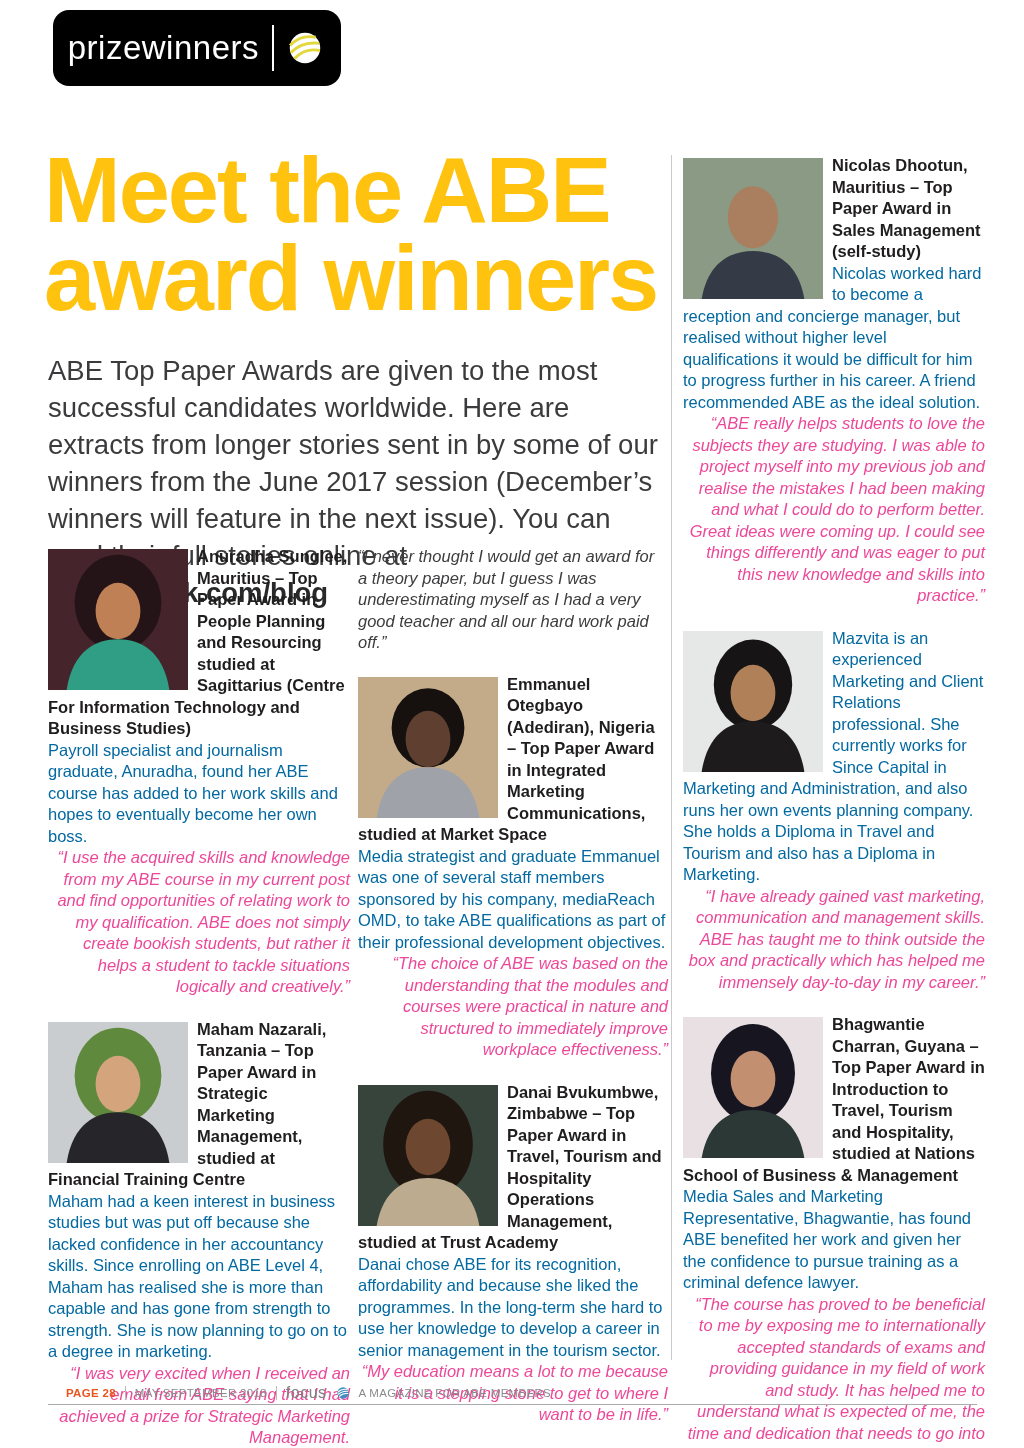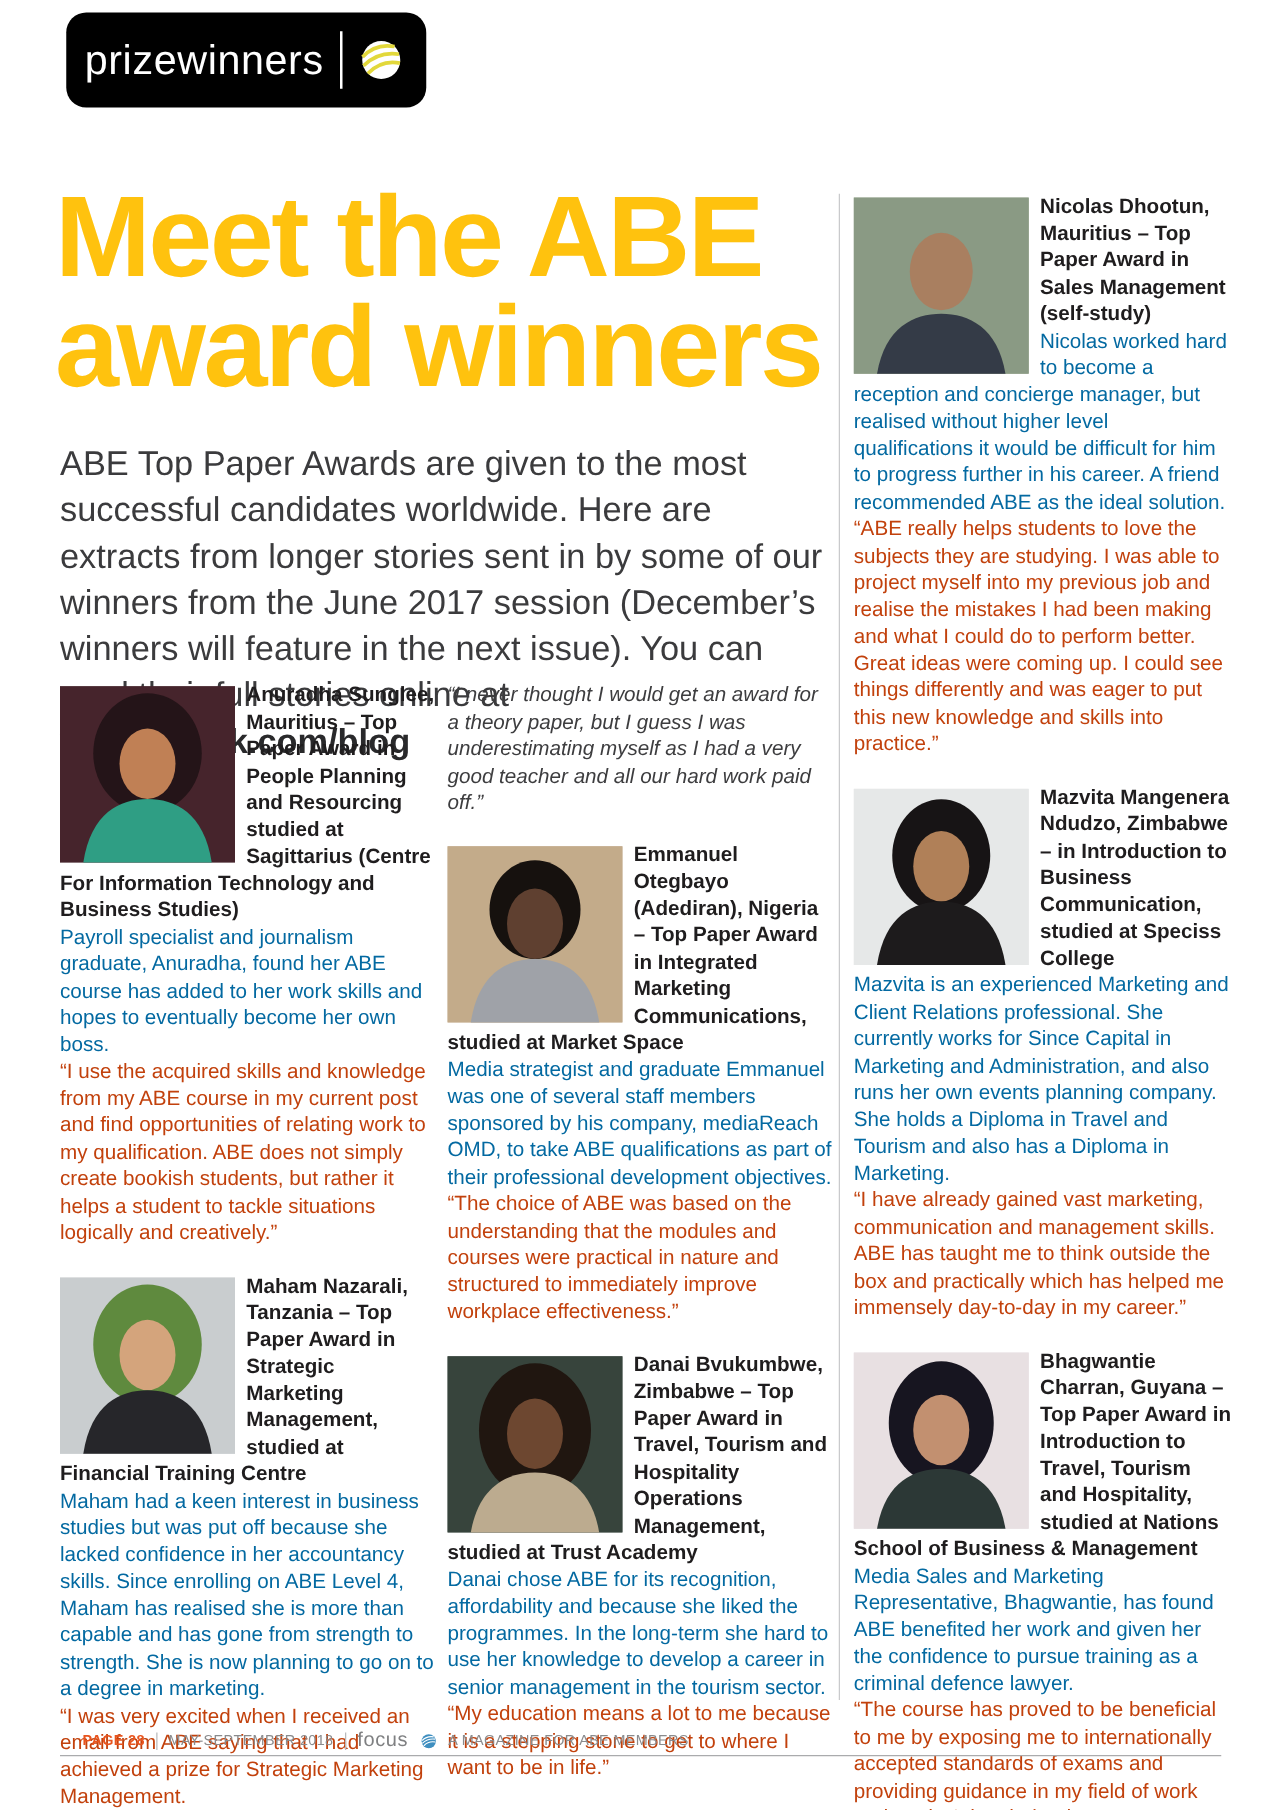--- a/index.html
+++ b/index.html
@@ -35,21 +35,21 @@
   .col-left{left:48px;top:546px;width:302px;}
   .col-mid{left:358px;top:546px;width:310px;}
   .col-right{left:683px;top:155px;width:302px;}
   .v-divider{position:absolute;left:671px;top:155px;width:1px;height:1205px;background:#c9cacc;}
 
   .profile{display:flow-root;margin:0 0 21px 0;}
   .photo{float:left;width:140px;height:141px;margin:3px 9px 5px 0;background:var(--bg,#ccc);}
   .photo svg{display:block;width:100%;height:100%;}
   .heading{margin:0;font-weight:bold;color:#1f1d1e;}
   .pbody{margin:0;color:#0369a1;}
-  .pquote{margin:0;color:#c2410c;}
+  .pquote{margin:0;font-style:italic;color:#ec4899;text-align:right;}
   .standalone-quote{margin:0 0 20px 0;font-style:italic;color:#3d3d3f;}
 
   
   .pull-quote{
     position:absolute;left:48px;top:1276px;width:630px;margin:0;
     font-size:28.5px;line-height:35px;font-weight:bold;
   }
   .pq-text{color:#ffc20e;}
   .pq-name{color:#1f1d1e;}
 
@@ -172,21 +172,20 @@
 
     <article class="profile">
       <div class="photo" style="--bg: #e6e8e8; --hair: #171415; --skin: #b08058; --cloth: #1d1b1c;">
         <svg viewBox="0 0 100 100" preserveAspectRatio="none">
           <rect width="100" height="100" fill="var(--bg)"></rect>
           <ellipse cx="50" cy="38" rx="28" ry="32" fill="var(--hair)"></ellipse>
           <ellipse cx="50" cy="44" rx="16" ry="20" fill="var(--skin)"></ellipse>
           <path d="M13 102 C17 72 34 64 50 64 C66 64 83 72 87 102 Z" fill="var(--cloth)"></path>
         </svg>
       </div>
-      <p class="heading">Mazvita Mangenera Ndudzo, Zimbabwe – in Introduction to Business Communication, studied at Speciss College</p>
       <p class="pbody">Mazvita is an experienced Marketing and Client Relations professional. She currently works for Since Capital in Marketing and Administration, and also runs her own events planning company. She holds a Diploma in Travel and Tourism and also has a Diploma in Marketing.</p>
       <p class="pquote">“I have already gained vast marketing, communication and management skills. ABE has taught me to think outside the box and practically which has helped me immensely day-to-day in my career.”</p>
     </article>
 
     <article class="profile">
       <div class="photo" style="--bg: #e8e0e2; --hair: #171520; --skin: #c29070; --cloth: #2c3836;">
         <svg viewBox="0 0 100 100" preserveAspectRatio="none">
           <rect width="100" height="100" fill="var(--bg)"></rect>
           <ellipse cx="50" cy="40" rx="30" ry="35" fill="var(--hair)"></ellipse>
           <ellipse cx="50" cy="44" rx="16" ry="20" fill="var(--skin)"></ellipse>

